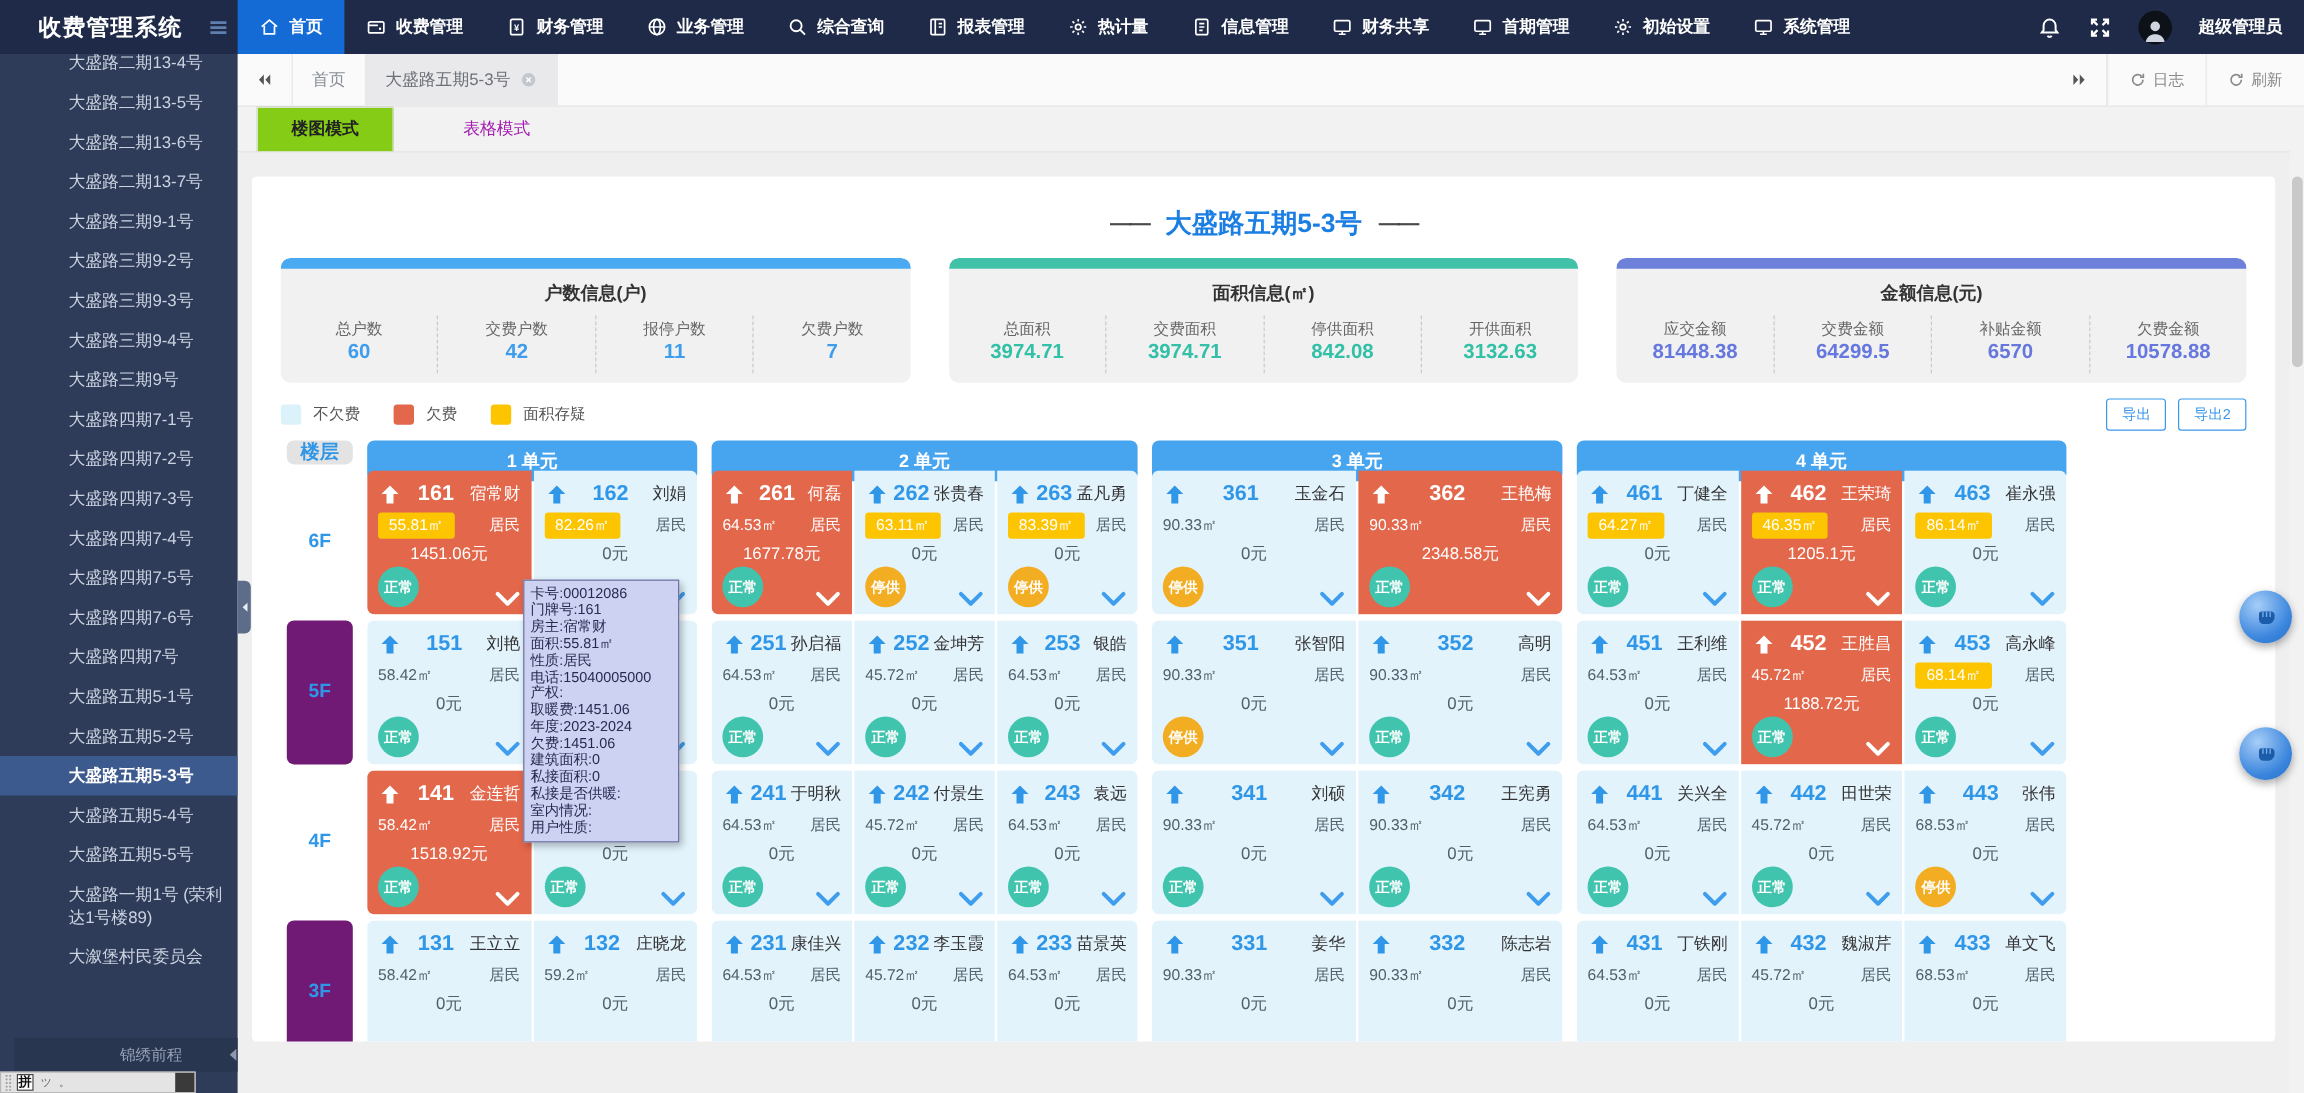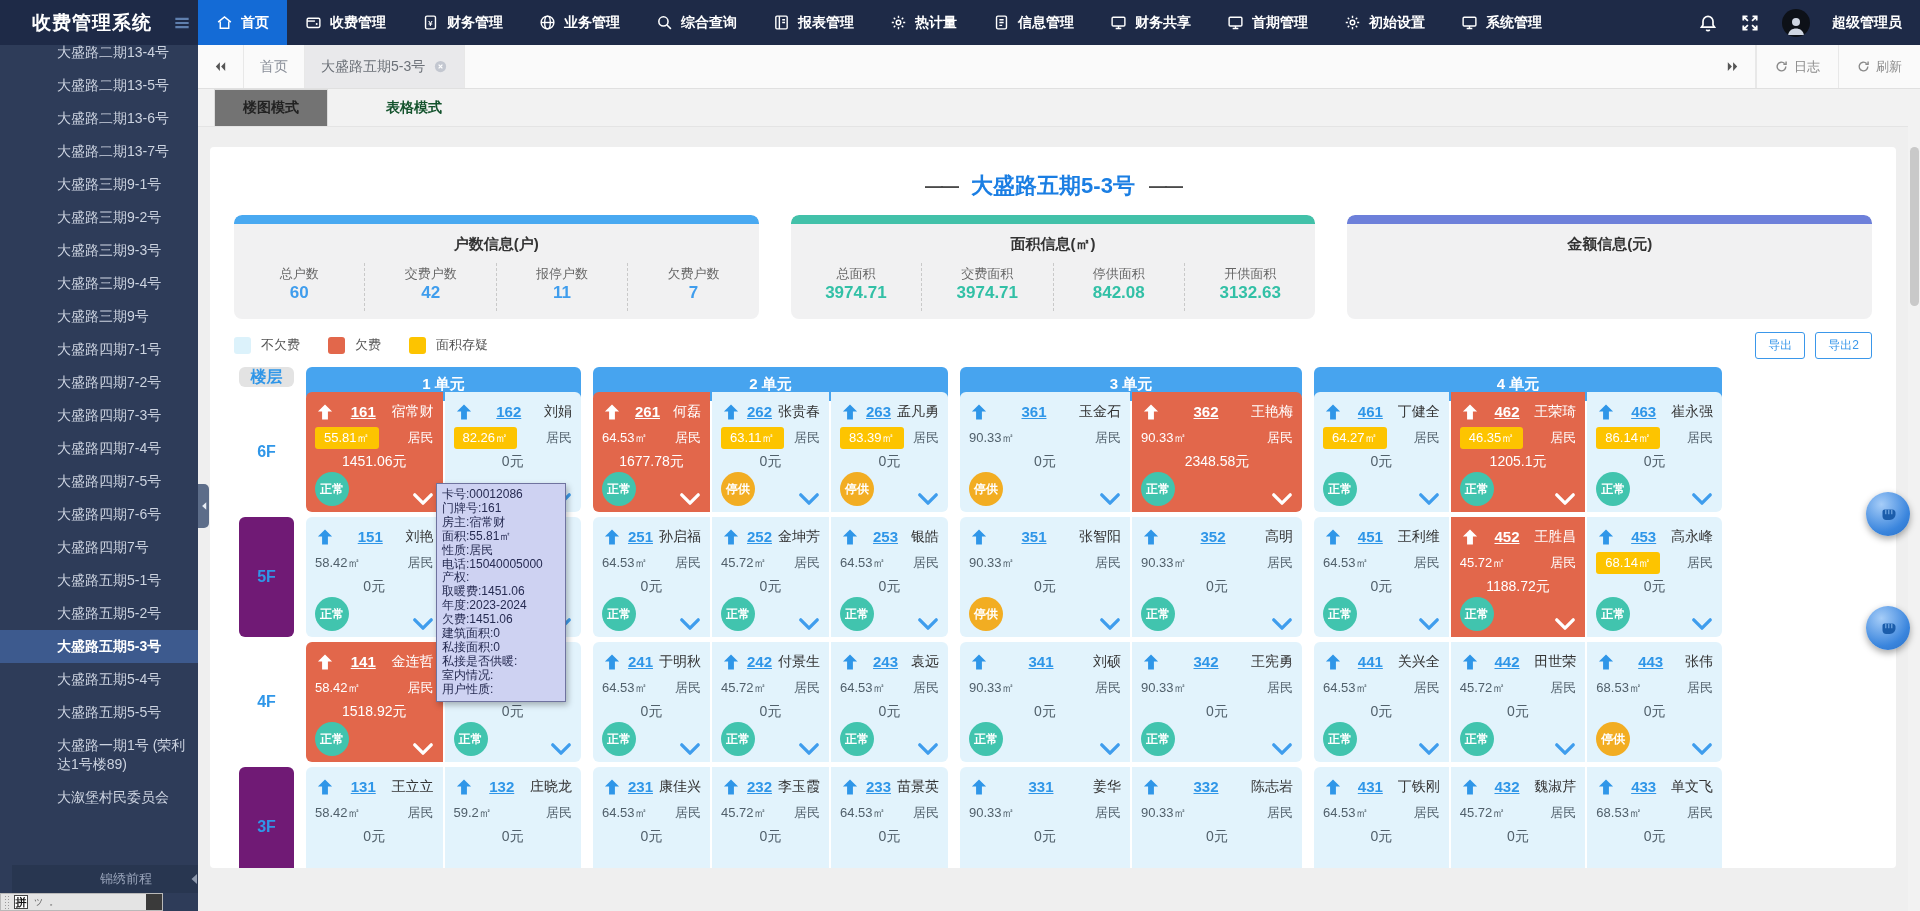--- a/index.html
+++ b/index.html
@@ -45,22 +45,22 @@
   .tb-arrow svg { width:15px; height:15px; }
   .tab { display:flex; align-items:center; gap:8px; padding:0 16px; font-size:14px; color:#8a8f99; border-right:1px solid #e8e8e8; cursor:pointer; white-space:nowrap; }
   .tab.active { background:#e9e9eb; color:#6b7077; }
   .tab-close { width:15px; height:15px; cursor:pointer; }
   .tab-close svg { width:15px; height:15px; }
   #tb-right { margin-left:auto; display:flex; }
   .tb-btn { display:flex; align-items:center; gap:6px; padding:0 18px; color:#8a8a8a; font-size:13px; border-left:1px solid #e8e8e8; cursor:pointer; }
   .tb-btn svg { width:13px; height:13px; }
 
   #modebar { height:38px; background:#f2f2f2; border-bottom:1px solid #e4e4e4; display:flex; align-items:stretch; padding-left:16px; }
-  .mode-tab { display:flex; align-items:center; padding:0 28px; font-size:14px; color:#14532d; cursor:pointer;font-weight:bold; }
-  .mode-tab.active { background:#737373; border:1px solid #dcdcdc; border-bottom:none; color:#222; font-weight:bold; }
+  .mode-tab { display:flex; align-items:center; padding:0 28px; font-size:14px; color:#a21caf; cursor:pointer; }
+  .mode-tab.active { background:#84cc16; border:1px solid #dcdcdc; border-bottom:none; color:#222; font-weight:bold; }
   .mode-tab + .mode-tab { margin-left:30px; }
 
   
   #panel { position:absolute; left:12px; top:102px; width:1686px; height:721px; background:#fff; border-radius:4px; overflow:hidden; padding:0 24px; }
   #title-row { display:flex; justify-content:center; align-items:center; gap:14px; margin-top:24px; height:30px; }
   .dash { color:#4a4a4a; font-weight:bold; font-size:18px; letter-spacing:-2px; }
   #b-title { color:#1a7ee3; font-size:22px; font-weight:bold; }
 
   #stats-row { display:flex; gap:32px; margin-top:14px;border-radius:30px; }
   .stat-card { flex:1; background:#f1f1f2; border-radius:8px; overflow:hidden; padding-bottom:8px; }
@@ -87,21 +87,21 @@
   .uhead { display:flex; align-items:center; justify-content:center; background:#47a4ef; color:#fff; font-weight:bold; font-size:15px; border-radius:6px; height:34px; }
   .hrow { height:20px; }
   .unit { display:flex; gap:2px; border-radius:6px; overflow:hidden; flex:none; }
   .w1 { width:275px; } .w2 { width:355px; } .w3 { width:342px; } .w4 { width:408px; }
   .cell { flex:1; background:#e2f3fc; height:120px; padding:7px 9px 6px; display:flex; flex-direction:column; cursor:pointer; }
   .cell.owe { background:#e2674b; }
   .crow { display:flex; align-items:center; justify-content:space-between; }
   .r1 { height:25px; }
   .arrow { width:20px; height:20px; color:#2f96e8; }
   .arrow svg { width:20px; height:20px; }
-  .no { font-size:15px; font-weight:bold; color:#2f96e8;text-decoration:underline; }
+  .no { font-size:18px; font-weight:bold; color:#2f96e8; }
   .name { font-size:14px; color:#333; }
   .r2 { height:27px; }
   .area { font-size:13px; color:#51606b; }
   .area.flag { background:#fdc400; color:#fff; padding:2px 9px; border-radius:3px; }
   .rtype { font-size:13px; color:#51606b; }
   .r3 { height:21px; justify-content:center; font-size:14px; color:#51606b; }
   .r4 { margin-top:auto; align-items:flex-end; }
   .sbadge { width:34px; height:34px; border-radius:50%; color:#fff; font-size:12px; display:flex; align-items:center; justify-content:center; font-weight:bold; }
   .sbadge.normal { background:#41c4ae; }
   .sbadge.stop { background:#f2ad22; }
@@ -416,20 +416,38 @@
             </div>
             <div class="stat-item">
               <div class="stat-label">开供面积</div>
               <div class="stat-value" style="color: rgb(50, 192, 166);">3132.63</div>
             </div>
           </div>
         </div>
         <div class="stat-card">
           <div class="stat-top" style="background: rgb(109, 128, 218);"></div>
           <div class="stat-title">金额信息(元)</div>
+          <div class="stat-items">
+            <div class="stat-item">
+              <div class="stat-label">应交金额</div>
+              <div class="stat-value" style="color: rgb(102, 119, 221);">81448.38</div>
+            </div>
+            <div class="stat-item">
+              <div class="stat-label">交费金额</div>
+              <div class="stat-value" style="color: rgb(102, 119, 221);">64299.5</div>
+            </div>
+            <div class="stat-item">
+              <div class="stat-label">补贴金额</div>
+              <div class="stat-value" style="color: rgb(102, 119, 221);">6570</div>
+            </div>
+            <div class="stat-item">
+              <div class="stat-label">欠费金额</div>
+              <div class="stat-value" style="color: rgb(102, 119, 221);">10578.88</div>
+            </div>
+          </div>
         </div>
       </div>
     <div id="legend-row">
       <div id="legend" style="display:flex;align-items:center;">
           <span class="lg">
             <span class="sw" style="background: rgb(220, 242, 251);"></span>
             <span>不欠费</span>
           </span>
           <span class="lg">
             <span class="sw" style="background: rgb(226, 103, 75);"></span>

